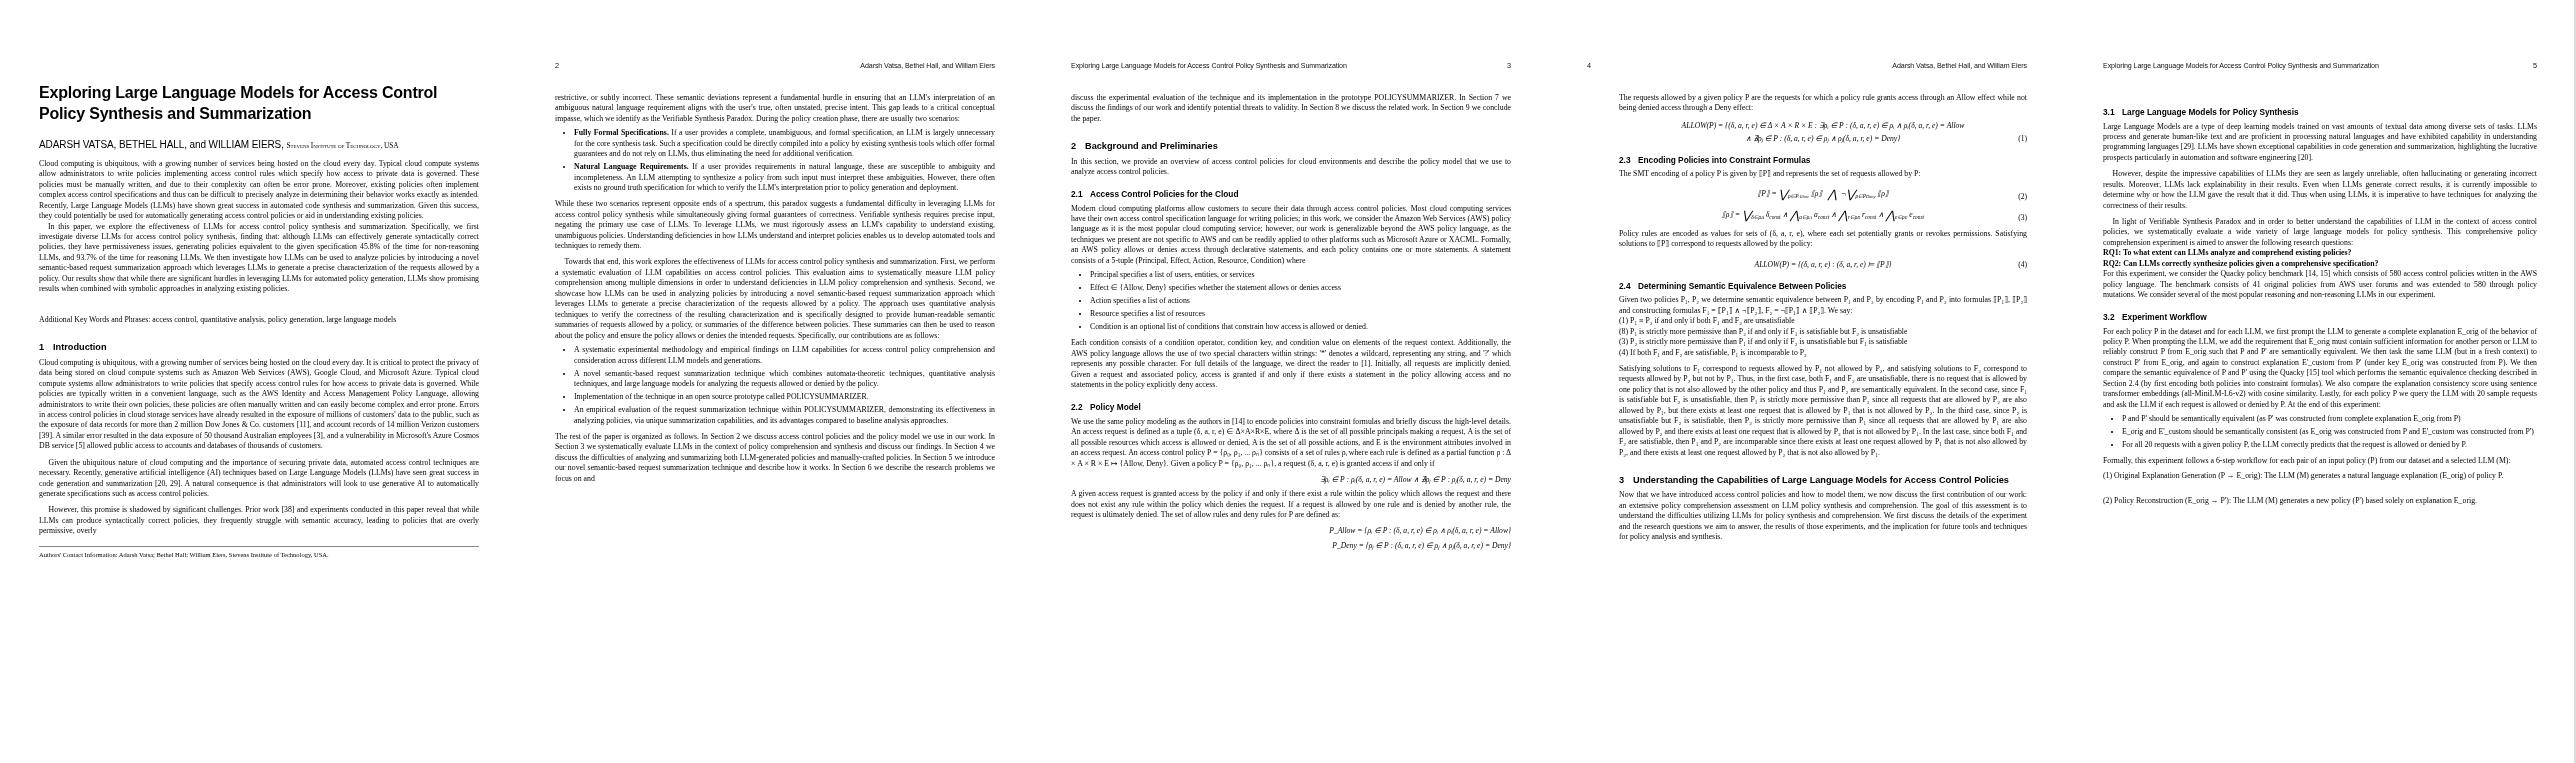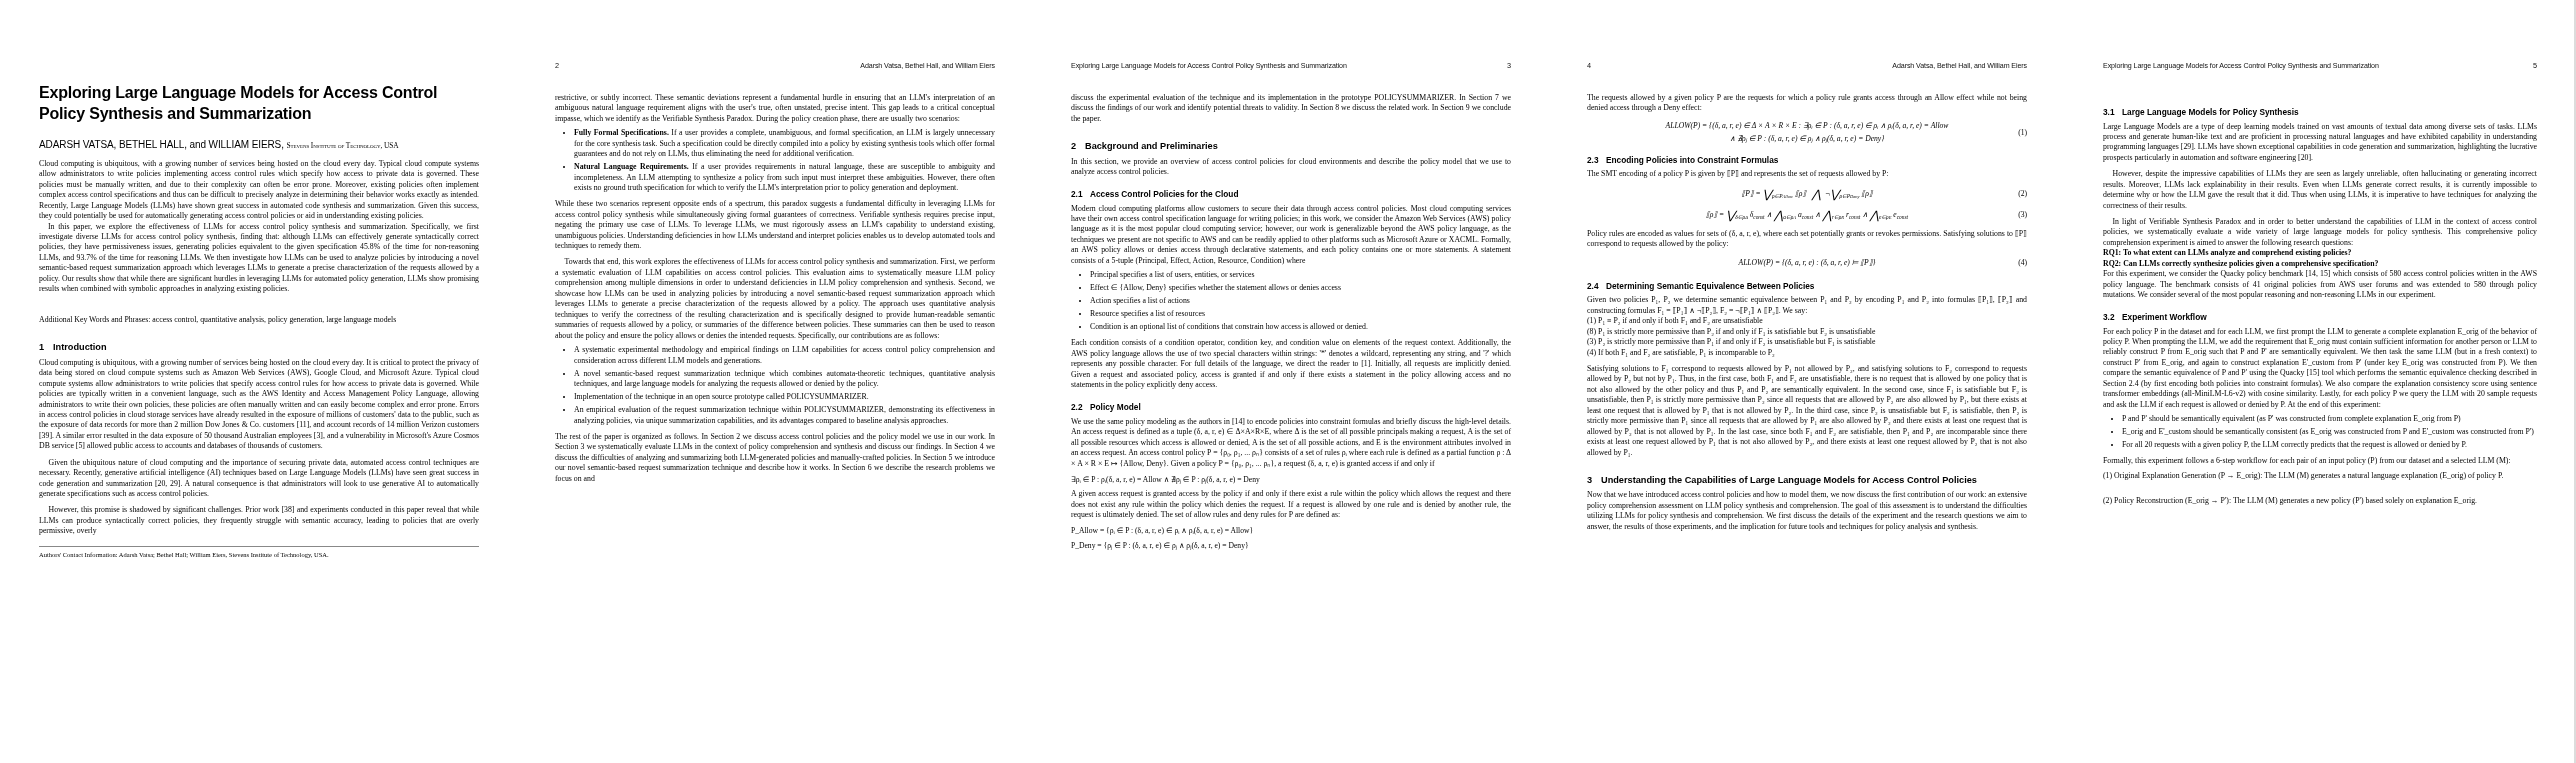--- a/index.html
+++ b/index.html
@@ -138,21 +138,21 @@
   ul.bul {
     margin: 3.8px 0 0 0;
     padding-left: 19px;
     font-size: 7.8px;
     line-height: 1.345;
     text-align: justify;
   }
   ul.bul li { margin-bottom: 2.5px; }
   .eq {
     display: flex;
-    align-items: center;
+    align-items: flex-end;
     justify-content: center;
     position: relative;
     margin: 7px 0 7px 0;
     font-family: "Liberation Serif", serif;
     font-size: 7.6px;
     text-align: center;
     min-height: 12.7px;
   }
   .eq .eqbody { flex: 1; text-align: center; font-style: italic; }
   .eq .eqnum { position: absolute; right: 0; font-style: normal; font-size: 7.6px;}
@@ -163,21 +163,21 @@
     padding-top: 4.5px;
   }
   .footnote {
     font-size: 6.5px;
     line-height: 1.3;
     color: #000;
   }
   .abs-wrap { margin-top: 2.5px; }
   .bigop { font-size: 11.4px; vertical-align: -1.9px; }
   .sub { font-size: 5.4px; vertical-align: -1.9px; }
-  .centerline { text-align: left; font-size: 7.6px; margin: 5.1px 0;}
+  .centerline { text-align: right; font-style: italic; font-size: 7.6px; margin: 5.1px 0;}
 </style>
 </head>
 <body>
 
 <div id="sheet">
 
   <div class="arxiv-stamp">arXiv:2510.20692v1  [cs.SE]  23 Oct 2025</div>
 
   <div class="page p1">
     <div class="pagebody" style="top:83px;">
@@ -261,21 +261,21 @@
       <div class="centerline">P_Allow = {ρᵢ ∈ P : (δ, a, r, e) ∈ ρᵢ ∧ ρᵢ(δ, a, r, e) = Allow}</div>
       <div class="centerline">P_Deny = {ρⱼ ∈ P : (δ, a, r, e) ∈ ρⱼ ∧ ρⱼ(δ, a, r, e) = Deny}</div>
     </div>
   </div>
 
   <div class="page p4">
     <div class="runhead left">
       <span class="rh-num">4</span>
       <span class="rh-title">Adarsh Vatsa, Bethel Hall, and William Eiers</span>
     </div>
-    <div class="pagebody" style="top:93px;">
+    <div class="pagebody" style="top:93px;margin-left:32px;">
       <p class="body">The requests allowed by a given policy P are the requests for which a policy rule grants access through an Allow effect while not being denied access through a Deny effect:</p>
       <div class="eq">
         <div class="eqbody">
           <div class="eqlines">
             <div>ALLOW(P) = {(δ, a, r, e) ∈ Δ × A × R × E : ∃ρᵢ ∈ P : (δ, a, r, e) ∈ ρᵢ ∧ ρᵢ(δ, a, r, e) = Allow</div>
             <div>∧ ∄ρⱼ ∈ P : (δ, a, r, e) ∈ ρⱼ ∧ ρⱼ(δ, a, r, e) = Deny}</div>
           </div>
         </div>
         <span class="eqnum">(1)</span>
       </div>

